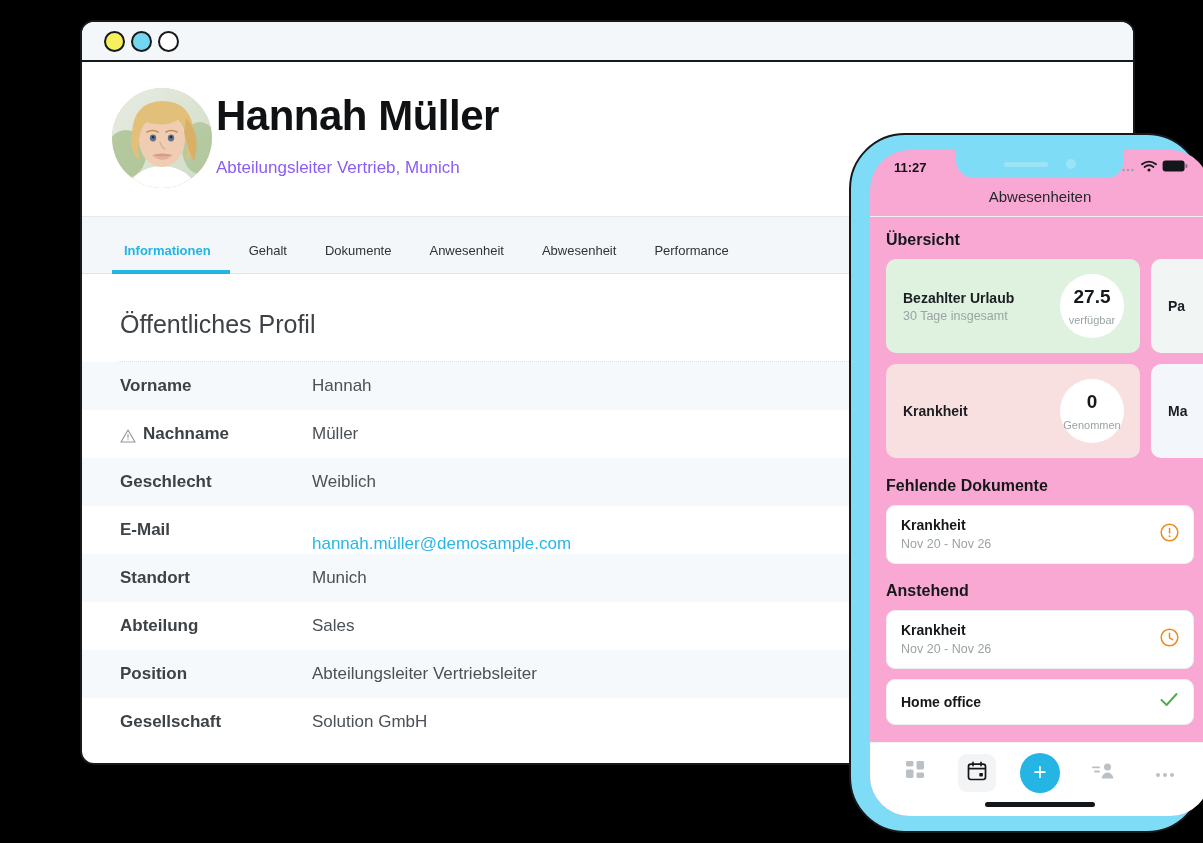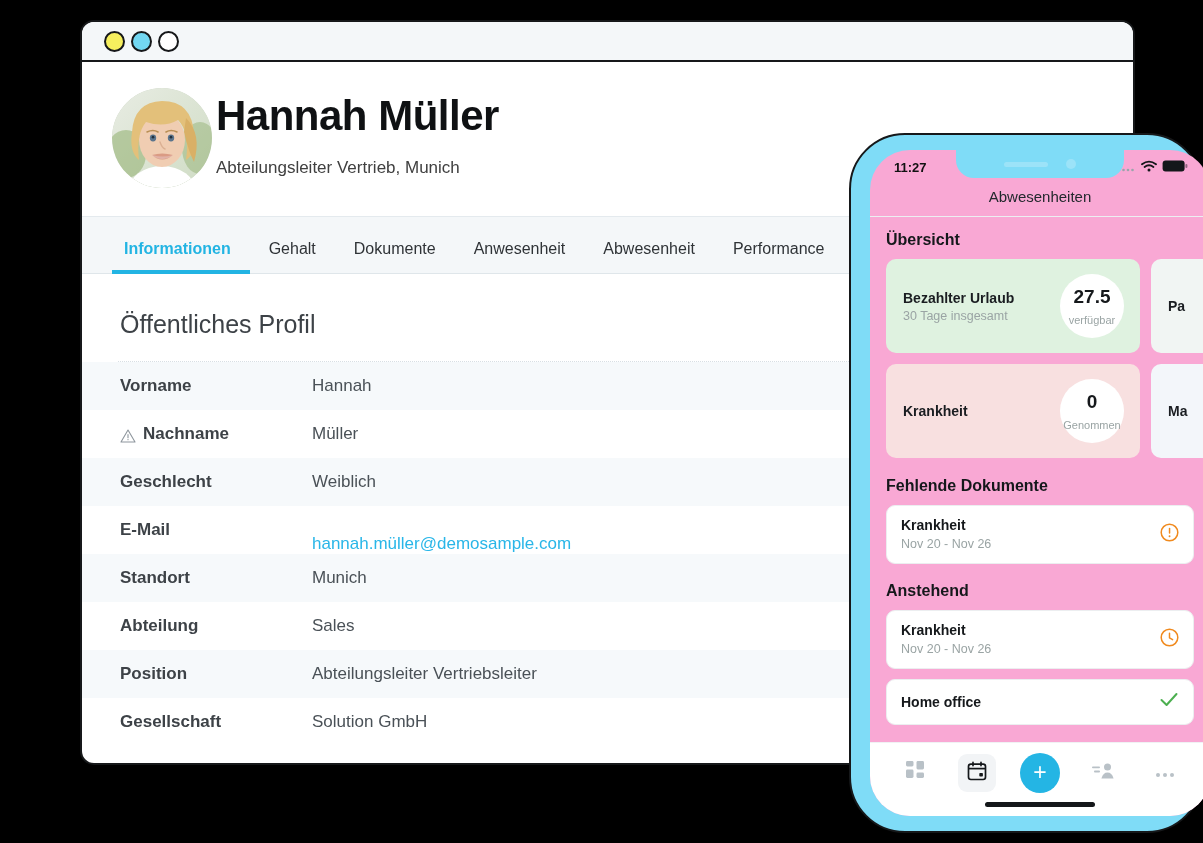--- a/index.html
+++ b/index.html
@@ -61,34 +61,34 @@
     position: relative;
     background: #cfd8c8;
   }
   .avatar svg { display: block; width: 100%; height: 100%; }
   .name-block { padding-bottom: 4px; }
   .name {
     font-size: 42px; font-weight: bold; color: #0f1113;
     letter-spacing: -0.5px; line-height: 1.05;
   }
   .subtitle {
-    font-size: 17px; color: #404040; margin-top: 19px;
+    font-size: 17px; color: #8b5cf6; margin-top: 19px;
   }
 
   
   .tabbar {
     display: flex; align-items: flex-end;
     background: #f4f7f9;
     border-top: 1px solid #e4eaee;
     border-bottom: 1px solid #dfe6ea;
     padding: 0 0 0 30px;
     height: 58px;
   }
   .tab {
-    font-size: 16px; color: #2f3337;
+    font-size: 13px; color: #2f3337;
     padding: 0 19px 15px 19px;
     position: relative; cursor: pointer;
     white-space: nowrap;
   }
   .tab:first-child { padding-left: 12px; }
   .tab.active { color: #22b4e3; font-weight: bold; }
   .tab.active::after {
     content: ""; position: absolute;
     left: 0; right: 0; bottom: -1px; height: 4px;
     background: #22b4e3;

